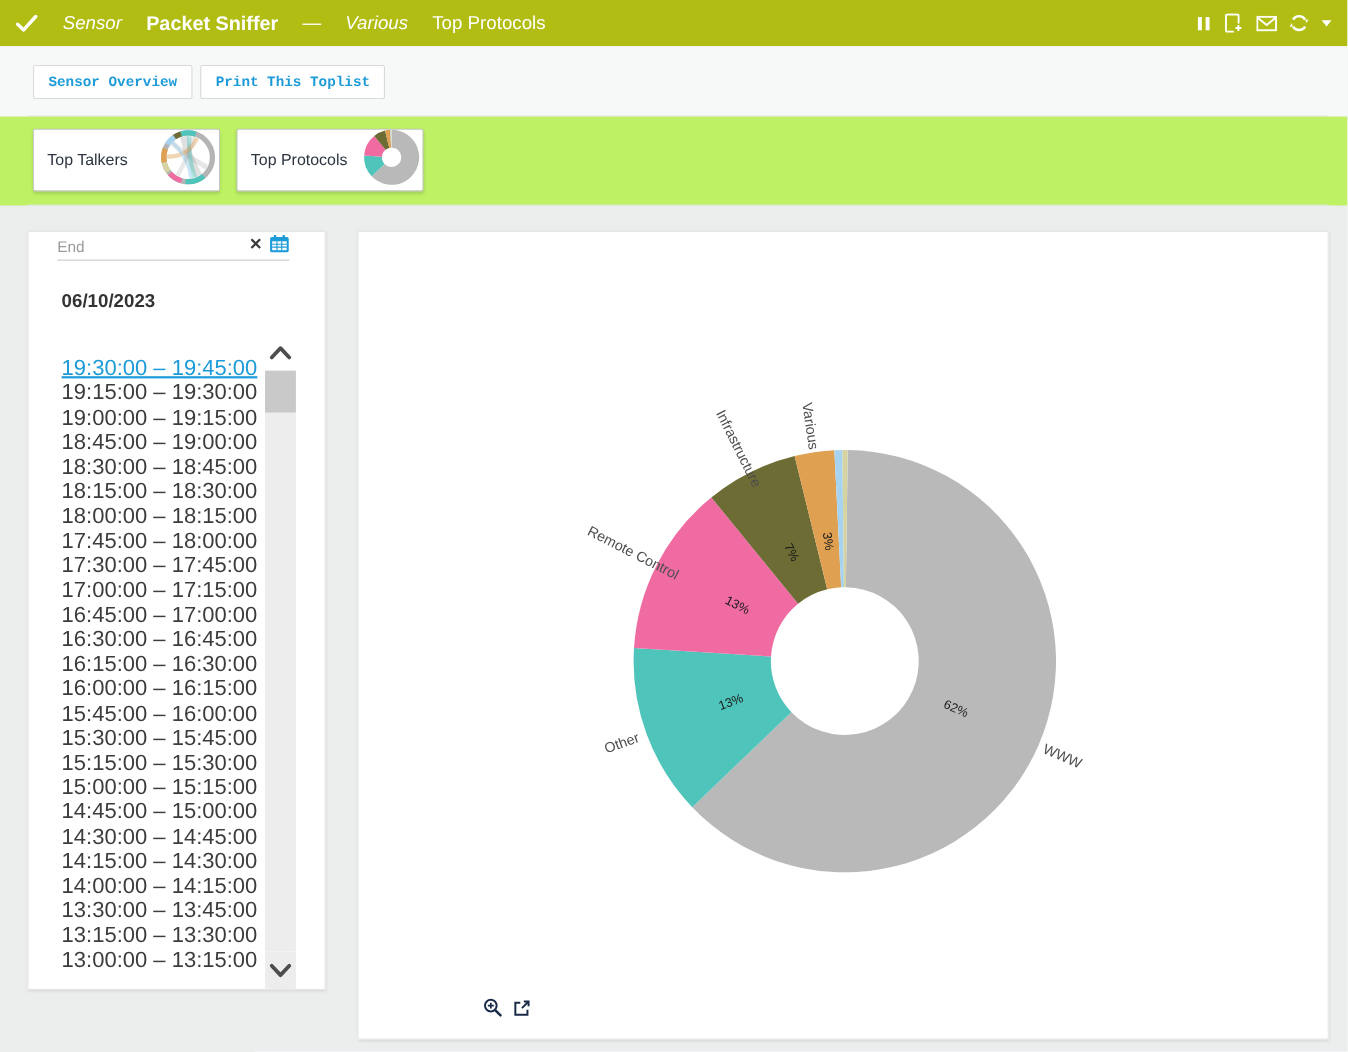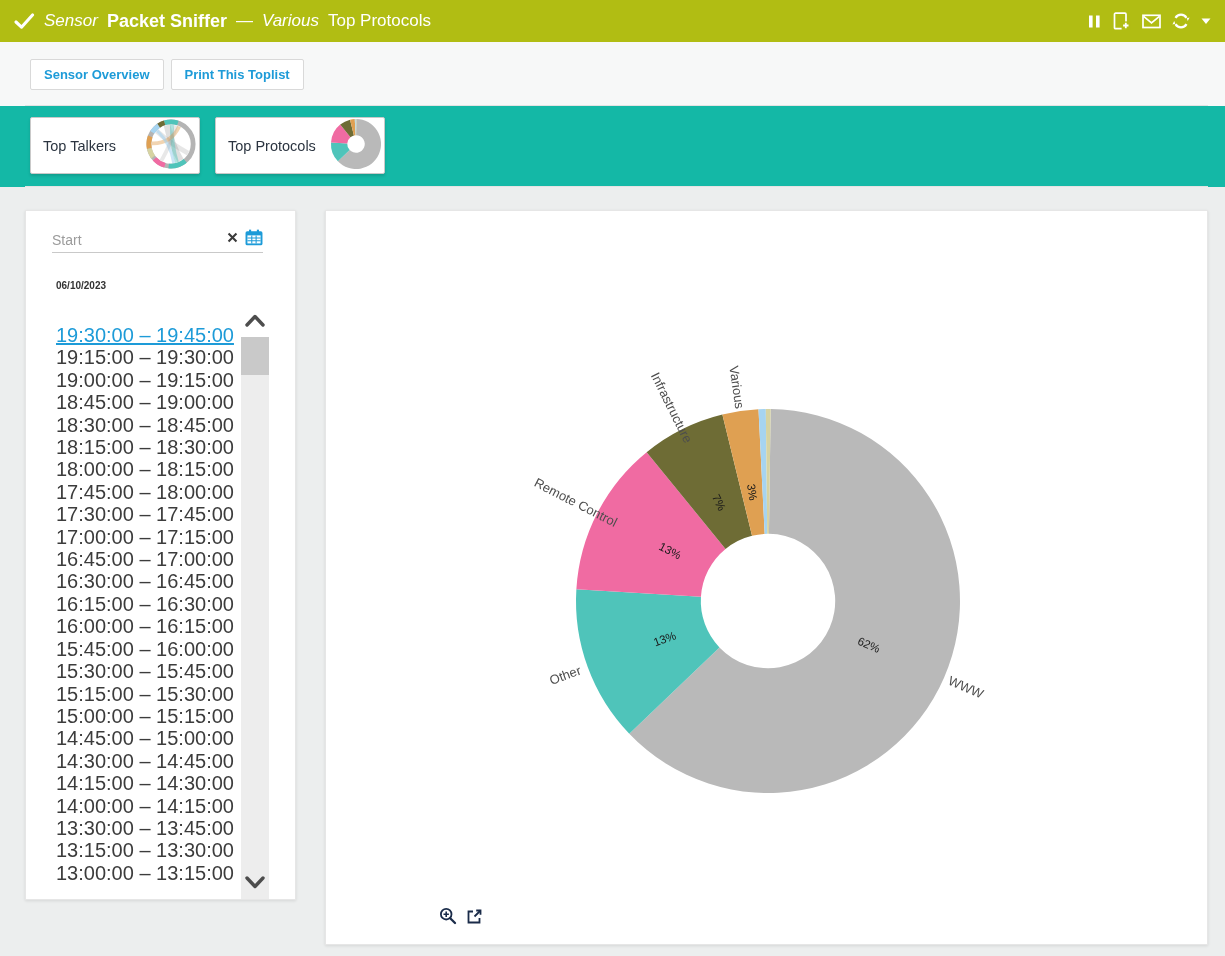--- a/index.html
+++ b/index.html
@@ -5,36 +5,36 @@
   :root{
     --header-bg:#b1bd13; --blue:#1d9bd8; --navy:#1a2b49;
   }
   *{box-sizing:border-box}
   html,body{margin:0;padding:0}
   body{width:1225px;height:956px;position:relative;overflow:hidden;
        background:#eceeee;font-family:"Liberation Sans",sans-serif;}
 
   
   .topbar{position:absolute;top:0;left:0;right:0;height:42px;background:var(--header-bg);
-          display:flex;align-items:center;padding:0 14px;color:#fff;gap:9px}
+          display:flex;align-items:center;padding:0 14px;color:#fff;gap:22px}
   .crumb-ital{font-style:italic;font-size:17px}
   .crumb-bold{font-weight:bold;font-size:18px}
   .crumb{font-size:17px}
   .topbar-icons{margin-left:auto;display:flex;align-items:center;gap:11px}
   .tb-icon{display:flex;align-items:center;cursor:pointer}
 
   
   .subbar{position:absolute;top:42px;left:0;right:0;height:64px;background:#f7f8f8;
           display:flex;align-items:center;padding-left:30px;gap:7px}
   .subbar:after{content:"";position:absolute;left:25px;right:17px;bottom:0;border-bottom:1px solid #e3e3e3}
   button.pill{height:31px;padding:0 13px;background:#fff;border:1px solid #d9d9d9;border-radius:2px;
-          color:var(--blue);font-weight:bold;font-size:13px;font-family:Liberation Sans, sans-serif;cursor:pointer}
-
-  
-  .tabsrow{position:absolute;top:106px;left:0;right:0;height:81px;background:#14b8a6;
+          color:var(--blue);font-weight:bold;font-size:13px;font-family:Liberation Mono, monospace;cursor:pointer}
+
+  
+  .tabsrow{position:absolute;top:106px;left:0;right:0;height:81px;background:#bef264;
            display:flex;align-items:flex-start;padding:11px 0 0 30px;gap:15px}
   .tabsrow:after{content:"";position:absolute;left:25px;right:17px;bottom:0;border-bottom:1px solid #e3e3e3}
   .tabcard{width:170px;height:57px;background:#fff;border:1px solid #c9c9c9;border-radius:2px;
            display:flex;align-items:center;justify-content:space-between;
            padding:0 2px 0 12px;box-shadow:0 2px 3px rgba(0,0,0,.14);cursor:pointer}
   .tc-label{font-size:14.5px;color:#2b3440;white-space:nowrap}
   .tabcard svg{flex:none}
 
   
   .content{position:absolute;top:187px;left:0;right:0;bottom:0;background:#eceeee}
@@ -43,21 +43,21 @@
   .right-panel{position:absolute;left:325px;top:23px;width:883px;height:735px}
 
   
   .date-row{position:relative;margin:0 32px 0 26px;height:26px;border-bottom:1px solid #c9c9c9;
             display:flex;align-items:center}
   .date-row.first{margin-top:16px}
   .date-row input{border:0;outline:0;flex:1;min-width:0;font-size:14px;color:#333;
             font-family:inherit;background:transparent;padding:0}
   .date-row input::placeholder{color:#9b9b9b;opacity:1}
   .row-icons{display:flex;align-items:center;gap:7px;padding-right:0px;position:relative;top:-2px}
-  .date-header{margin:27px 0 4px 30px;font-weight:bold;font-size:10px;color:#333}
+  .date-header{margin:27px 0 4px 30px;font-weight:bold;font-size:17px;color:#333}
   .interval-list{position:absolute;left:30px;top:113px;width:182px}
   .interval-item{font-size:20px;line-height:22.4px;color:#3c3c3c;cursor:pointer;white-space:nowrap}
   .interval-item.selected{color:var(--blue);text-decoration:underline}
 
   
   .scrollbar{position:absolute;left:215px;top:92px;width:28px;height:596px;display:flex;flex-direction:column}
   .sb-btn{height:34px;display:flex;align-items:center;justify-content:center;cursor:pointer;flex:none}
   .sb-btn.up{background:#fff}
   .sb-btn.down{background:#ededed}
   .sb-track{flex:1;background:#ededed;position:relative;cursor:pointer}
@@ -156,22 +156,22 @@
           <path d="M20.822170369188736,1.7446159987089018 A26,26 0 0 1 25.713424647750912,1.0318517436651788 L26.549698626712818,17.911148110282813 A9.1,9.1 0 0 0 24.83775962921606,18.160615599548116 Z" fill="#dfa052"></path>
           <path d="M25.713424647750912,1.0318517436651788 A26,26 0 0 1 26.702983155139208,1.0016965747018602 L26.89604410429872,17.900593801145654 A9.1,9.1 0 0 0 26.549698626712818,17.911148110282813 Z" fill="#a6d4f0"></path>
           <path d="M26.702983155139208,1.0016965747018602 A26,26 0 0 1 27.363016688817794,1.0025343757580885 L27.12705584108623,17.90088703151533 A9.1,9.1 0 0 0 26.89604410429872,17.900593801145654 Z" fill="#d6d3a2"></path>
         </svg></span>
   </div>
 </div>
 
 <div class="content">
 
   <div class="left-panel panel">
-    <div class="date-row first">
-      <input type="text" placeholder="Start" style="">
+    <div class="date-row">
+      <input type="text" placeholder="End" style="">
       <span class="row-icons">
         <span class="icon-btn">
           <svg width="11" height="11" viewBox="0 0 10 10">
               <path d="M1.4,1.4 L8.6,8.6 M8.6,1.4 L1.4,8.6" stroke="#3a3a3a" stroke-width="1.9"></path>
             </svg>
         </span>
         <span class="icon-btn">
           <svg width="18" height="17" viewBox="0 0 17 16">
             <rect x="0.5" y="2.2" width="16" height="13.2" rx="1.6" fill="#1d9bd8"></rect>
             <rect x="3.8" y="0.6" width="2" height="3.2" fill="#1d9bd8"></rect>

